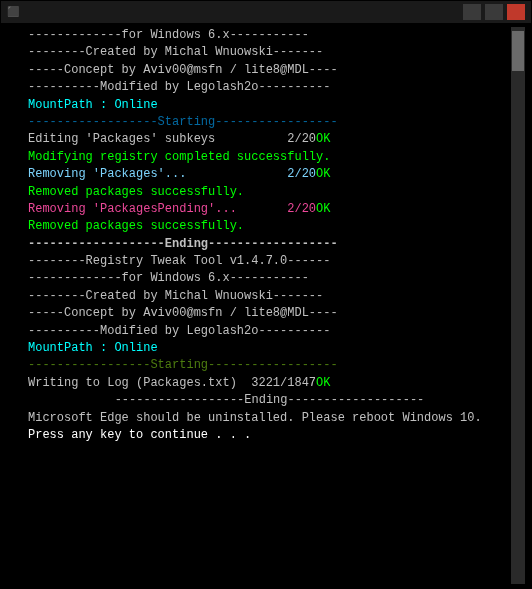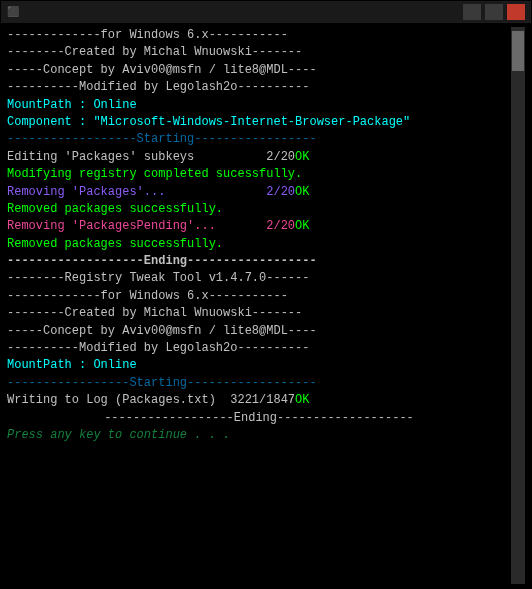--- a/index.html
+++ b/index.html
@@ -82,20 +82,21 @@
       padding: 4px 6px;
       overflow: hidden;
       color: #c0c0c0;
       font-size: 12px;
       line-height: 1.45;
     }
 
     .line {
       white-space: pre;
       display: block;
+      margin-left: 21px;
     }
 
     
     .scroll-area {
       display: flex;
       height: 100%;
     }
     .console-content {
       flex: 1;
       overflow: hidden;
@@ -132,42 +133,42 @@
   </div>
   <div class="console-body">
     <div class="scroll-area">
       <div class="console-content" id="console-output">
       <span class="line" style="color: rgb(192, 192, 192);">-------------for Windows 6.x-----------</span>
           <span class="line" style="color: rgb(192, 192, 192);">--------Created by Michal Wnuowski-------</span>
           <span class="line" style="color: rgb(192, 192, 192);">-----Concept by Aviv00@msfn / lite8@MDL----</span>
           <span class="line" style="color: rgb(192, 192, 192);">----------Modified by Legolash2o----------</span>
           <span class="line" style="color: rgb(192, 192, 192);"></span>
           <span class="line" style="color: rgb(0, 255, 255);">MountPath : Online</span>
-          <span class="line" style="color: rgb(0, 255, 255);">Component : "Microsoft-Windows-Internet-Browser-Package"</span>
           <span class="line" style="color: rgb(192, 192, 192);"></span>
           <span class="line" style="color: #0369a1;">------------------Starting-----------------</span>
           <span class="line"><span style="color: rgb(192, 192, 192);">Editing 'Packages' subkeys          2/20</span><span style="color: rgb(0, 255, 0);">OK</span></span>
-          <span class="line" style="color: rgb(0, 255, 0);">Modifying registry completed sucessfully.</span>
-          <span class="line"><span style="color: #8b5cf6;">Removing 'Packages'...              2/20</span><span style="color: rgb(0, 255, 0);">OK</span></span>
+          <span class="line" style="color: rgb(0, 255, 0);">Modifying registry completed successfully.</span>
+          <span class="line"><span style="color: #7dd3fc;">Removing 'Packages'...              2/20</span><span style="color: rgb(0, 255, 0);">OK</span></span>
           <span class="line" style="color: rgb(0, 255, 0);">Removed packages successfully.</span>
           <span class="line"><span style="color: #ec4899;">Removing 'PackagesPending'...       2/20</span><span style="color: rgb(0, 255, 0);">OK</span></span>
           <span class="line" style="color: rgb(0, 255, 0);">Removed packages successfully.</span>
           <span class="line" style="color: rgb(192, 192, 192);"></span>
           <span class="line" style="color: rgb(192, 192, 192); font-weight: bold;">-------------------Ending------------------</span>
           <span class="line" style="color: rgb(192, 192, 192); font-family: Liberation Mono, monospace;">--------Registry Tweak Tool v1.4.7.0------</span>
           <span class="line" style="color: rgb(192, 192, 192);">-------------for Windows 6.x-----------</span>
           <span class="line" style="color: rgb(192, 192, 192);">--------Created by Michal Wnuowski-------</span>
           <span class="line" style="color: rgb(192, 192, 192);">-----Concept by Aviv00@msfn / lite8@MDL----</span>
           <span class="line" style="color: rgb(192, 192, 192);">----------Modified by Legolash2o----------</span>
           <span class="line" style="color: rgb(192, 192, 192);"></span>
           <span class="line" style="color: rgb(0, 255, 255);">MountPath : Online</span>
           <span class="line" style="color: rgb(192, 192, 192);"></span>
-          <span class="line" style="color: #0369a1;">-----------------Starting------------------</span>
+          <span class="line" style="color: #4d7c0f;">-----------------Starting------------------</span>
           <span class="line"><span style="color: rgb(192, 192, 192);">Writing to Log (Packages.txt)  3221/1847</span><span style="color: rgb(0, 255, 0);">OK</span></span>
           <span class="line" style="color: rgb(192, 192, 192); text-align: center;">------------------Ending-------------------</span>
-          <span class="line" style="color: #15803d; font-style: italic;">Press any key to continue . . .</span>
+          <span class="line" style="color: rgb(192, 192, 192);">Microsoft Edge should be uninstalled. Please reboot Windows 10.</span>
+          <span class="line" style="color: #ffffff;">Press any key to continue . . .</span>
         </div>
       <div class="scrollbar">
         <div class="scroll-thumb"></div>
       </div>
     </div>
   </div>
 </div>
 
 </body></html>

